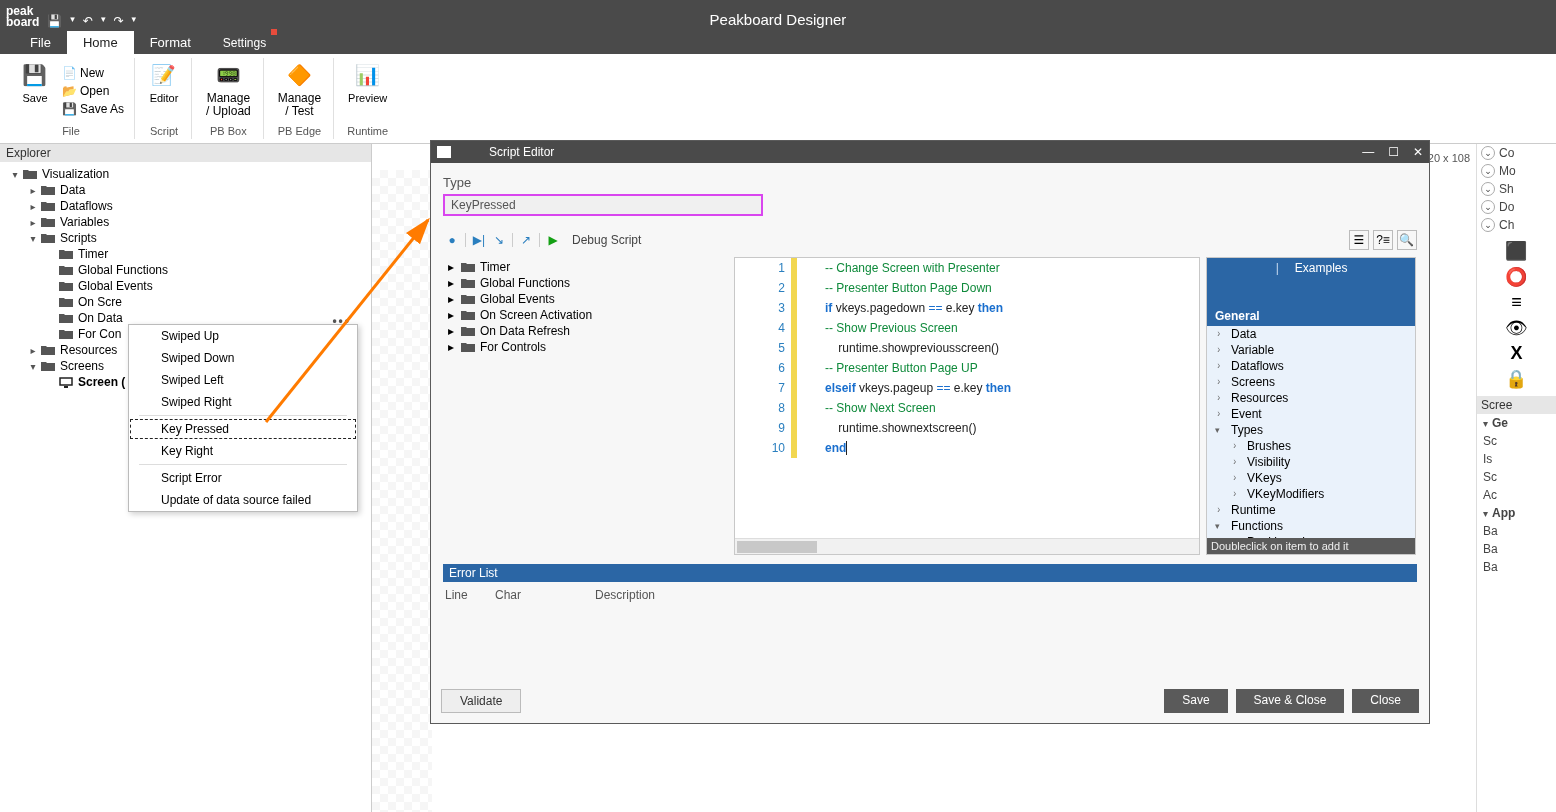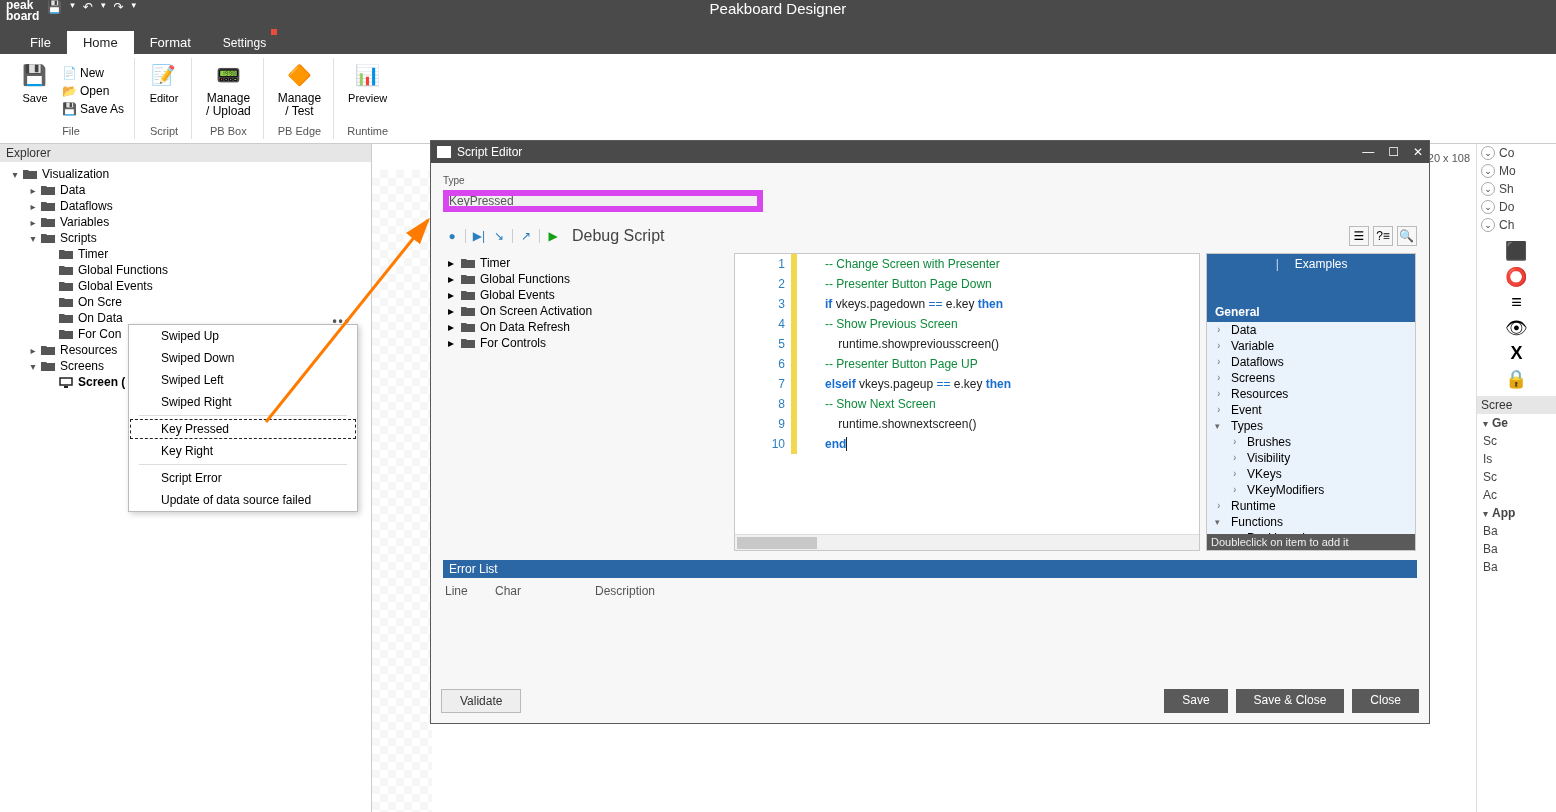--- a/index.html
+++ b/index.html
@@ -1,19 +1,19 @@
 <!DOCTYPE html>
 <html><head>
 <meta charset="utf-8">
 <style>
 * { box-sizing: border-box; margin: 0; padding: 0; font-family: "Segoe UI", Tahoma, sans-serif; font-size: 12px; }
 body { background: #fff; width: 1556px; height: 812px; overflow: hidden; position: relative; }
 
 
-.titlebar { background: #4a4a4a; height: 28px; display: flex; align-items: flex-start; color: #fff; padding: 0 6px; position: relative; }
+.titlebar { background: #4a4a4a; height: 28px; display: flex; align-items: flex-end; color: #fff; padding: 0 6px; position: relative; }
 .titlebar .logo { font-weight: bold; font-size: 11px; line-height: 0.9; margin-right: 8px; }
 .titlebar .qat { display: flex; gap: 8px; }
 .titlebar .qat span { cursor: pointer; }
 .titlebar .apptitle { position: absolute; left: 50%; transform: translateX(-50%); font-size: 15px; }
 
 
 .menubar { background: #4a4a4a; height: 26px; display: flex; align-items: flex-end; padding-left: 14px; }
 .menutab { color: #fff; padding: 4px 16px; cursor: pointer; font-size: 13px; position: relative; }
 .menutab.active { background: #fff; color: #222; }
 .menutab .dot { width: 6px; height: 6px; background: #e74c3c; position: absolute; top: -2px; right: 5px; }
@@ -48,30 +48,30 @@
 .canvas { position: absolute; left: 372px; top: 144px; right: 80px; bottom: 0;
   background: #fff; overflow: hidden; }
 .canvas .reslabel { position: absolute; top: 8px; right: 6px; font-size: 11px; color: #555; }
 .checker { position: absolute; left: 0px; top: 26px; width: 60px; bottom: 0;
   background-image: linear-gradient(45deg,#eee 25%,transparent 25%),linear-gradient(-45deg,#eee 25%,transparent 25%),linear-gradient(45deg,transparent 75%,#eee 75%),linear-gradient(-45deg,transparent 75%,#eee 75%);
   background-size: 16px 16px; background-position: 0 0,0 8px,8px -8px,-8px 0; opacity: .5; }
 .arrow { position: absolute; top: 212px; left: 258px; z-index: 6; pointer-events:none; }
 
 
 .dialog { position: absolute; left: 430px; top: 140px; width: 1000px; height: 584px; background: #f7f7f7; border: 1px solid #5a5a5a; z-index: 10; display: flex; flex-direction: column; }
-.dialog .dtitle { background: #4a4a4a; color: #fff; height: 22px; display: flex; align-items: center; padding: 0 6px; }
+.dialog .dtitle { background: #4a4a4a; color: #fff; height: 22px; display: flex; align-items: center; padding: 0 6px; gap: 32px; }
 .dialog .dtitle .dico { width: 14px; height: 12px; background: #fff; margin-right: 6px; }
 .dialog .dtitle .dwin { margin-left: auto; display: flex; gap: 14px; font-size: 13px; }
 .dialog .dbody { flex: 1; display: flex; flex-direction: column; padding: 8px 12px; gap: 4px; }
-.fldlabel { font-size: 10px; color: #555; margin-top: 4px; }
-.fldinput { width: 320px; height: 22px; border: 6px solid #d946ef; background: #f0f0f0; padding: 0 0; color: #555; }
+.fldlabel { font-size: 13px; color: #555; margin-top: 4px; }
+.fldinput { width: 320px; height: 22px; border: 2px solid #d946ef; background: #f0f0f0; padding: 0 6px; color: #555; }
 .toolbar { display: flex; align-items: center; gap: 2px; margin-top: 10px; margin-bottom: 2px; }
 .tbtn { width: 18px; height: 18px; display: inline-flex; align-items: center; justify-content: center; cursor: pointer; }
 .toolbar .sep { width: 1px; height: 14px; background: #ccc; margin: 0 2px; }
-.toolbar .dbglabel { margin-left: 8px; color: #444; font-size: 16px; }
+.toolbar .dbglabel { margin-left: 8px; color: #444; font-size: 12px; }
 .toolbar .spacer { flex: 1; }
 .toolbar .ricon2 { width: 20px; height: 20px; border: 1px solid #bbb; display: inline-flex; align-items: center; justify-content: center; margin-left: 2px; cursor: pointer; }
 
 .ed3 { display: flex; height: 300px; border: 1px solid transparent; }
 .edtree { width: 290px; padding: 2px 4px; }
 .etitem { display: flex; align-items: center; padding: 1px 0; }
 .etitem .tw { width: 12px; }
 .etitem .ticon { width: 16px; display: inline-flex; justify-content: center; margin-right: 4px; }
 
 .codewrap { flex: 1; border: 1px solid #c8c8c8; display: flex; background: #fff; position: relative; }

